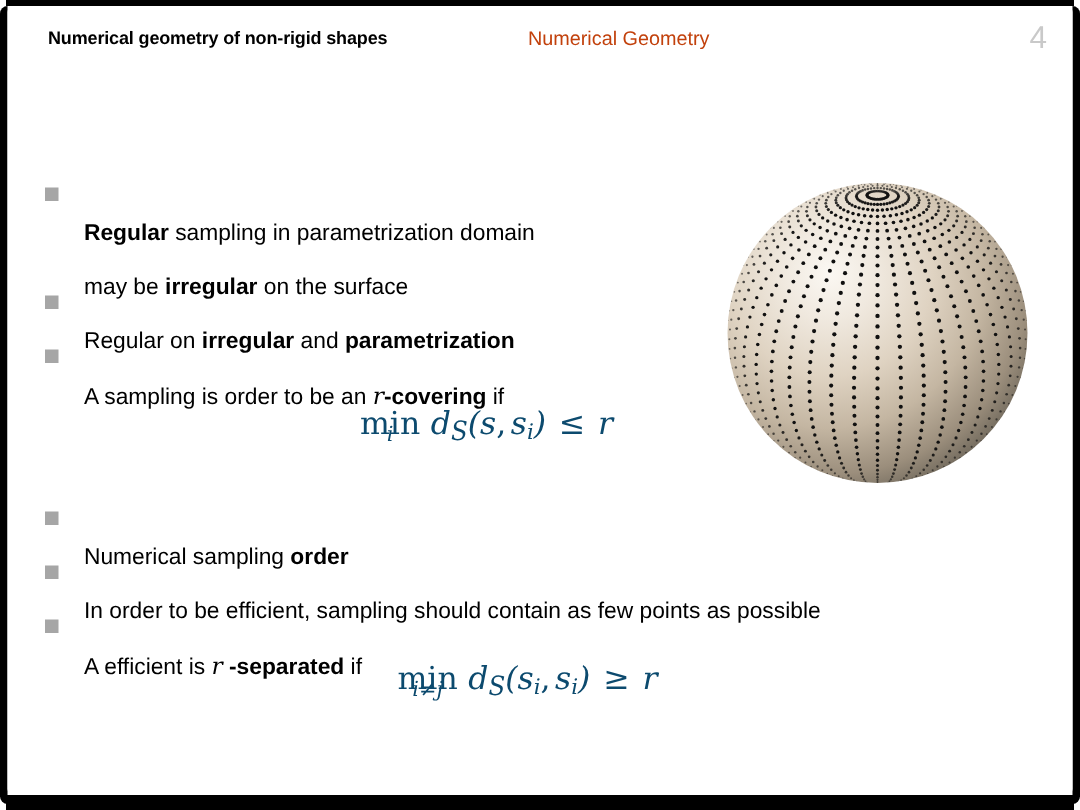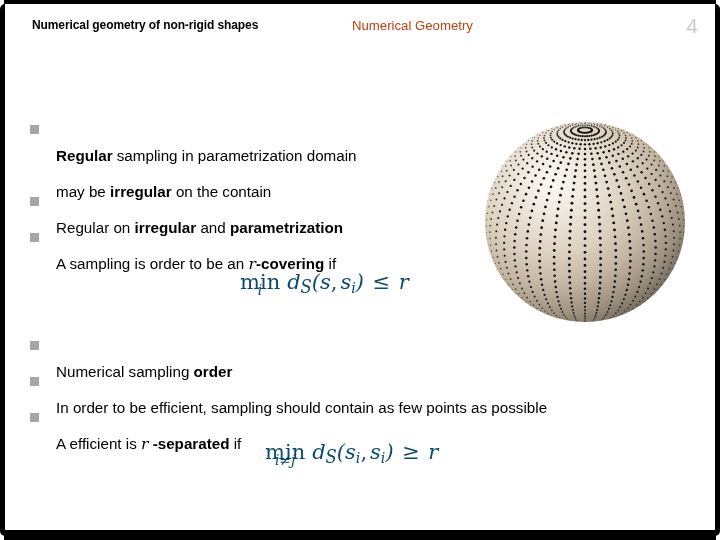--- a/index.html
+++ b/index.html
@@ -177,21 +177,21 @@
 
 
   <div id="body">
 
     <div class="row" style="top:119px;">
       <span class="marker"></span>
       <span class="txt"><span class="b">Regular</span><span> sampling in parametrization domain</span></span>
     </div>
 
     <div class="row cont" style="top:155px;">
-      <span class="txt"><span>may be </span><span class="b">irregular</span><span> on the contain</span></span>
+      <span class="txt"><span>may be </span><span class="b">irregular</span><span> on the surface</span></span>
     </div>
 
     <div class="row" style="top:191px;">
       <span class="marker"></span>
       <span class="txt"><span>Regular on </span><span class="b">irregular</span><span> and </span><span class="b">parametrization</span></span>
     </div>
 
     <div class="row" style="top:227px;">
       <span class="marker"></span>
       <span class="txt"><span>A sampling is order to be an </span><span class="mathvar">r</span><span class="b">-covering</span><span> if</span></span>

